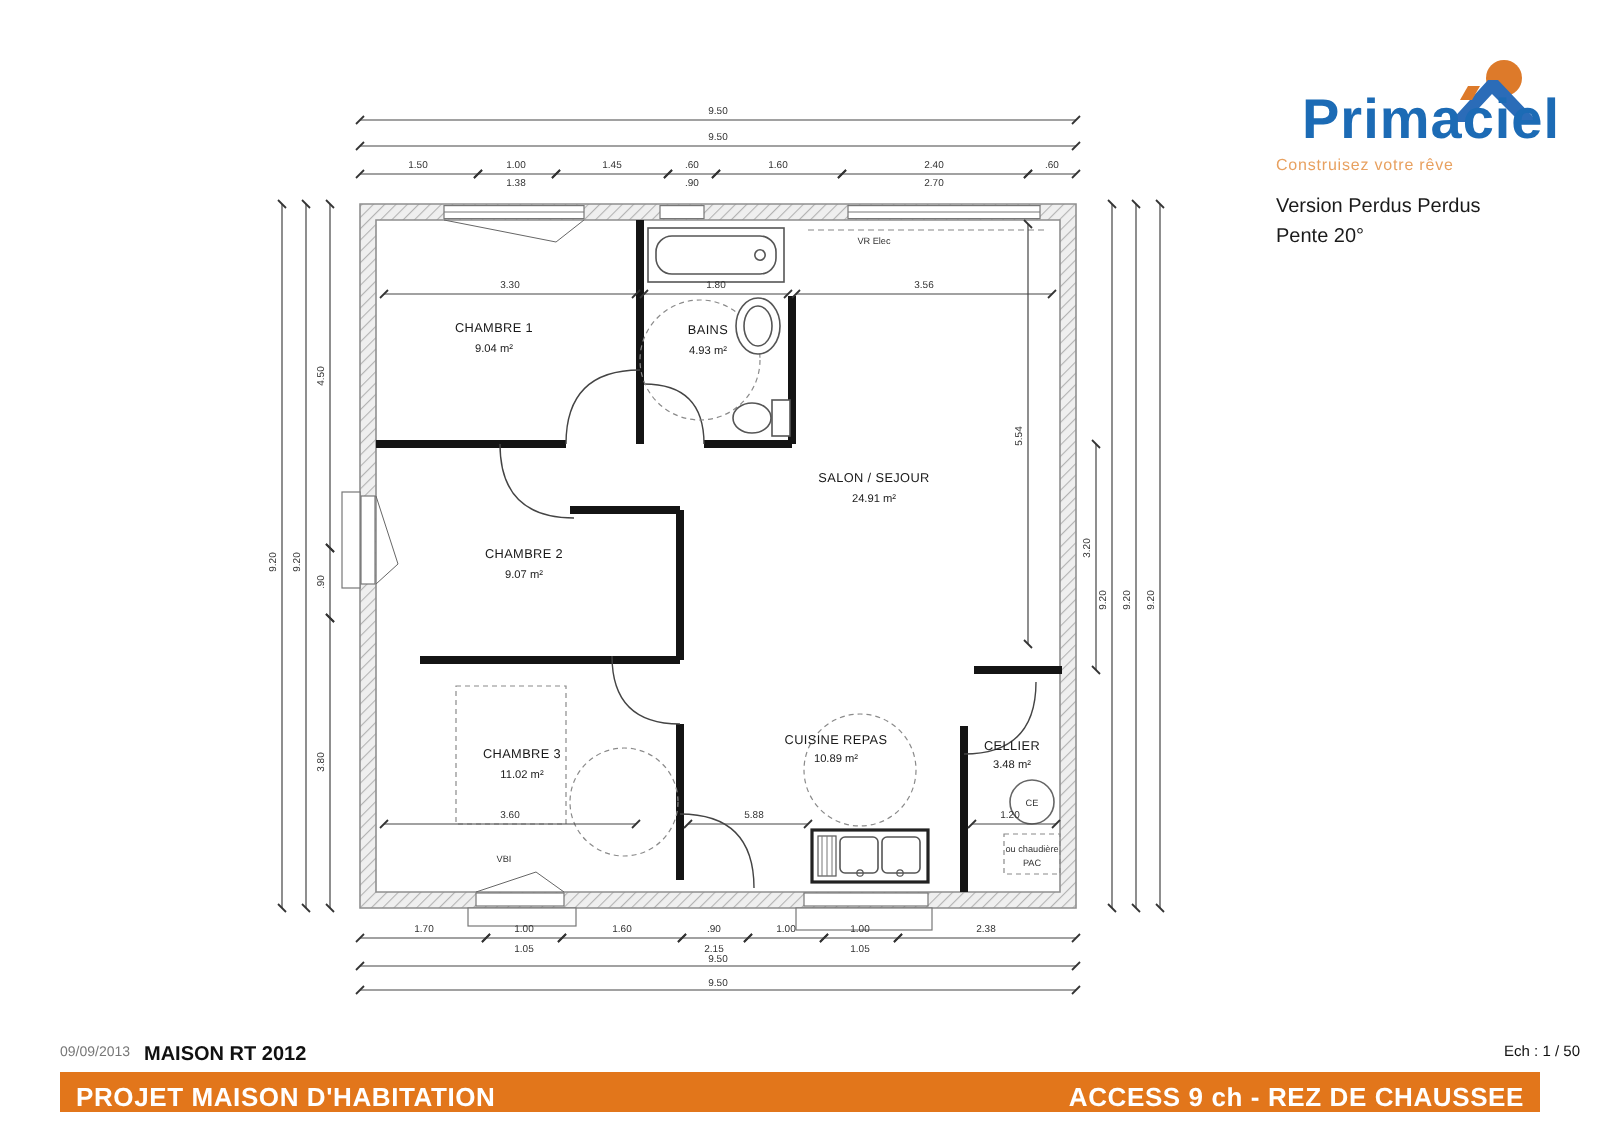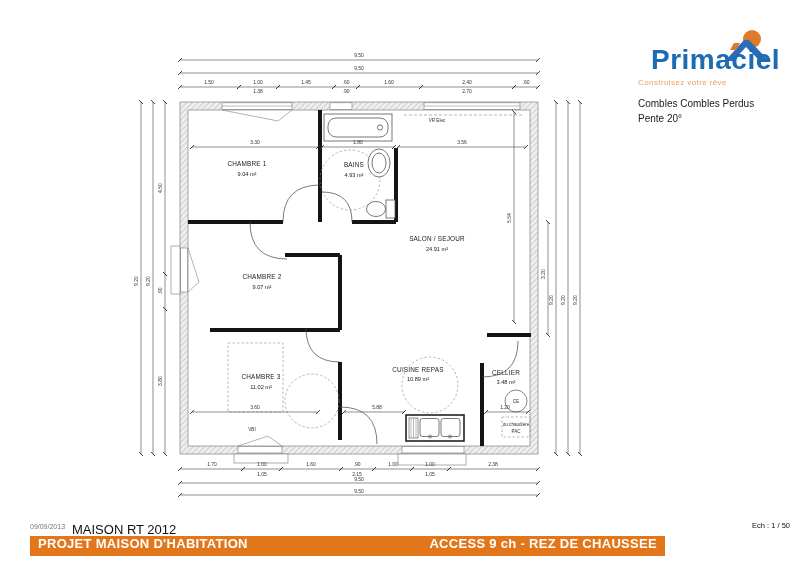--- a/index.html
+++ b/index.html
@@ -21,44 +21,44 @@
   .area{font-size:5.6px;fill:#1a1a1a;text-anchor:middle;}
   .tiny{font-size:4.6px;fill:#333;text-anchor:middle;}
   .iwall{stroke:#141414;stroke-width:4;}
   .door{stroke:#444;stroke-width:.7;fill:none;}
   .guide{stroke:#8a8a8a;stroke-width:.6;fill:none;stroke-dasharray:2.5 2;}
   .fix{stroke:#555;stroke-width:.8;fill:#fff;}
   .win{fill:#fff;stroke:#777;stroke-width:.6;}
   .swing{stroke:#666;stroke-width:.5;fill:none;}
   
   .foot-date{position:absolute;left:30px;top:523px;font-size:7px;color:#777;}
-  .foot-doc{position:absolute;left:72px;top:522px;font-size:13px;font-weight:normal;color:#111;text-align:right;}
+  .foot-doc{position:absolute;left:72px;top:522px;font-size:10px;font-weight:bold;color:#111;text-align:right;}
   .foot-scale{position:absolute;right:10px;top:521px;font-size:7.5px;color:#111;padding-left:28px;}
-  .foot-bar{position:absolute;left:30px;top:536px;width:635px;height:20px;
-            background:var(--accent);display:flex;align-items:flex-start;
+  .foot-bar{position:absolute;left:30px;top:536px;width:740px;height:20px;
+            background:var(--accent);display:flex;align-items:flex-end;
             justify-content:space-between;padding:0 8px;box-sizing:border-box;}
   .foot-bar span{color:#fff;font-weight:bold;font-size:13px;letter-spacing:.3px;white-space:nowrap;}
 </style>
 </head>
 <body>
 
 <div class="sheet">
 
   <div class="logo-block">
     <div class="logo-row">
       <svg class="logo-icon" width="50" height="36" viewBox="0 0 50 36">
         <circle cx="30" cy="11" r="9" fill="#DD7A2A"></circle>
         <polygon points="3,33 22,12 27,12 47,33 38,33 24,19 11,33" fill="#2B6CB8"></polygon>
         <polygon points="12,15 18,15 14,22 8,22" fill="#DD7A2A"></polygon>
       </svg>
       <div class="logo-word">Primaciel</div>
     </div>
     <div class="logo-tagline">Construisez votre rêve</div>
     <div class="version-block">
-      <div>Combles Combles Perdus</div>
+      <div>Version Perdus Perdus</div>
       <div>Pente 20°</div>
     </div>
   </div>
 
   <svg class="plan" width="800" height="566" viewBox="0 0 800 566">
     <defs>
       <pattern id="hat" width="4" height="4" patternUnits="userSpaceOnUse" patternTransform="rotate(45)">
         <rect width="4" height="4" fill="#efefef"></rect>
         <line x1="0" y1="0" x2="0" y2="4" stroke="#b3b3b3" stroke-width="1.1"></line>
       </pattern>

